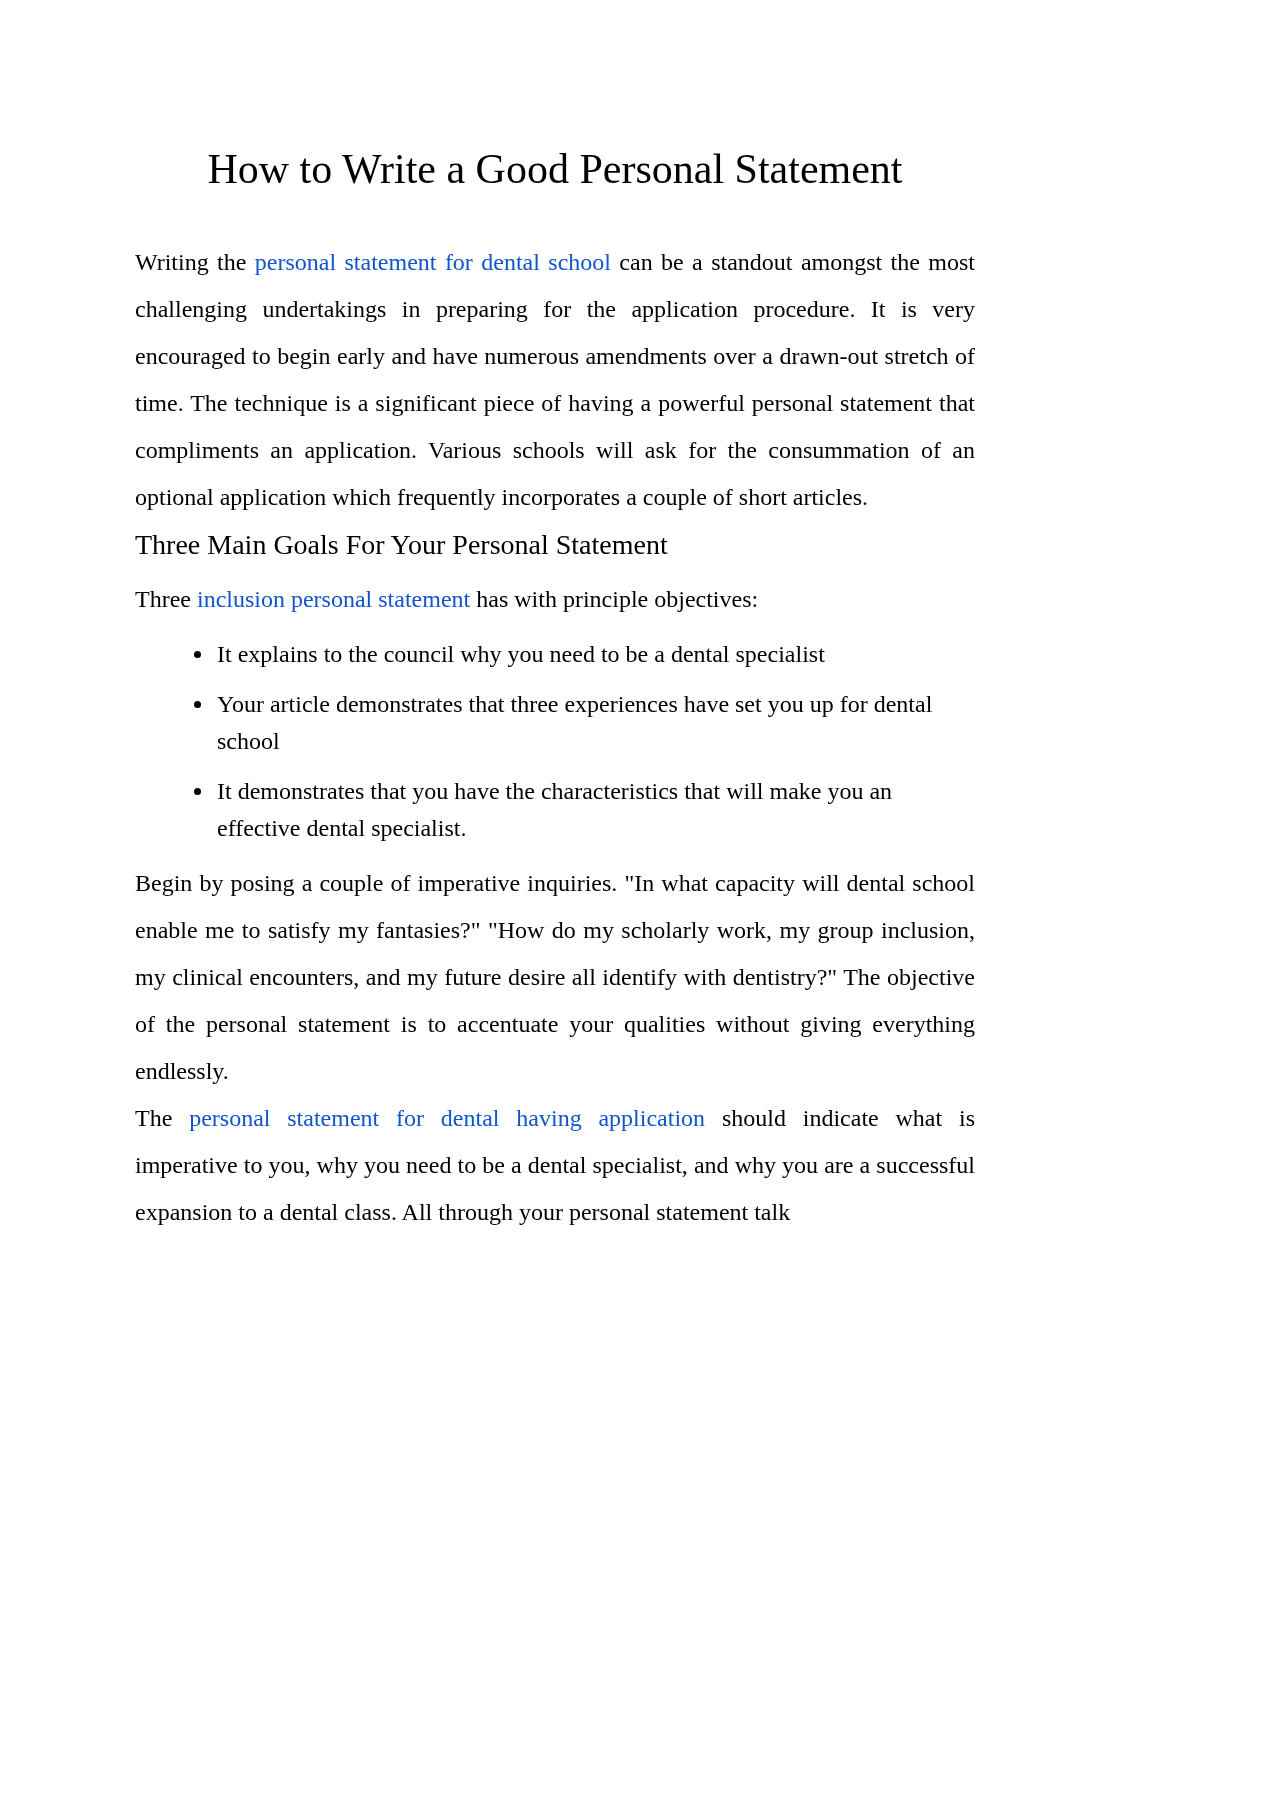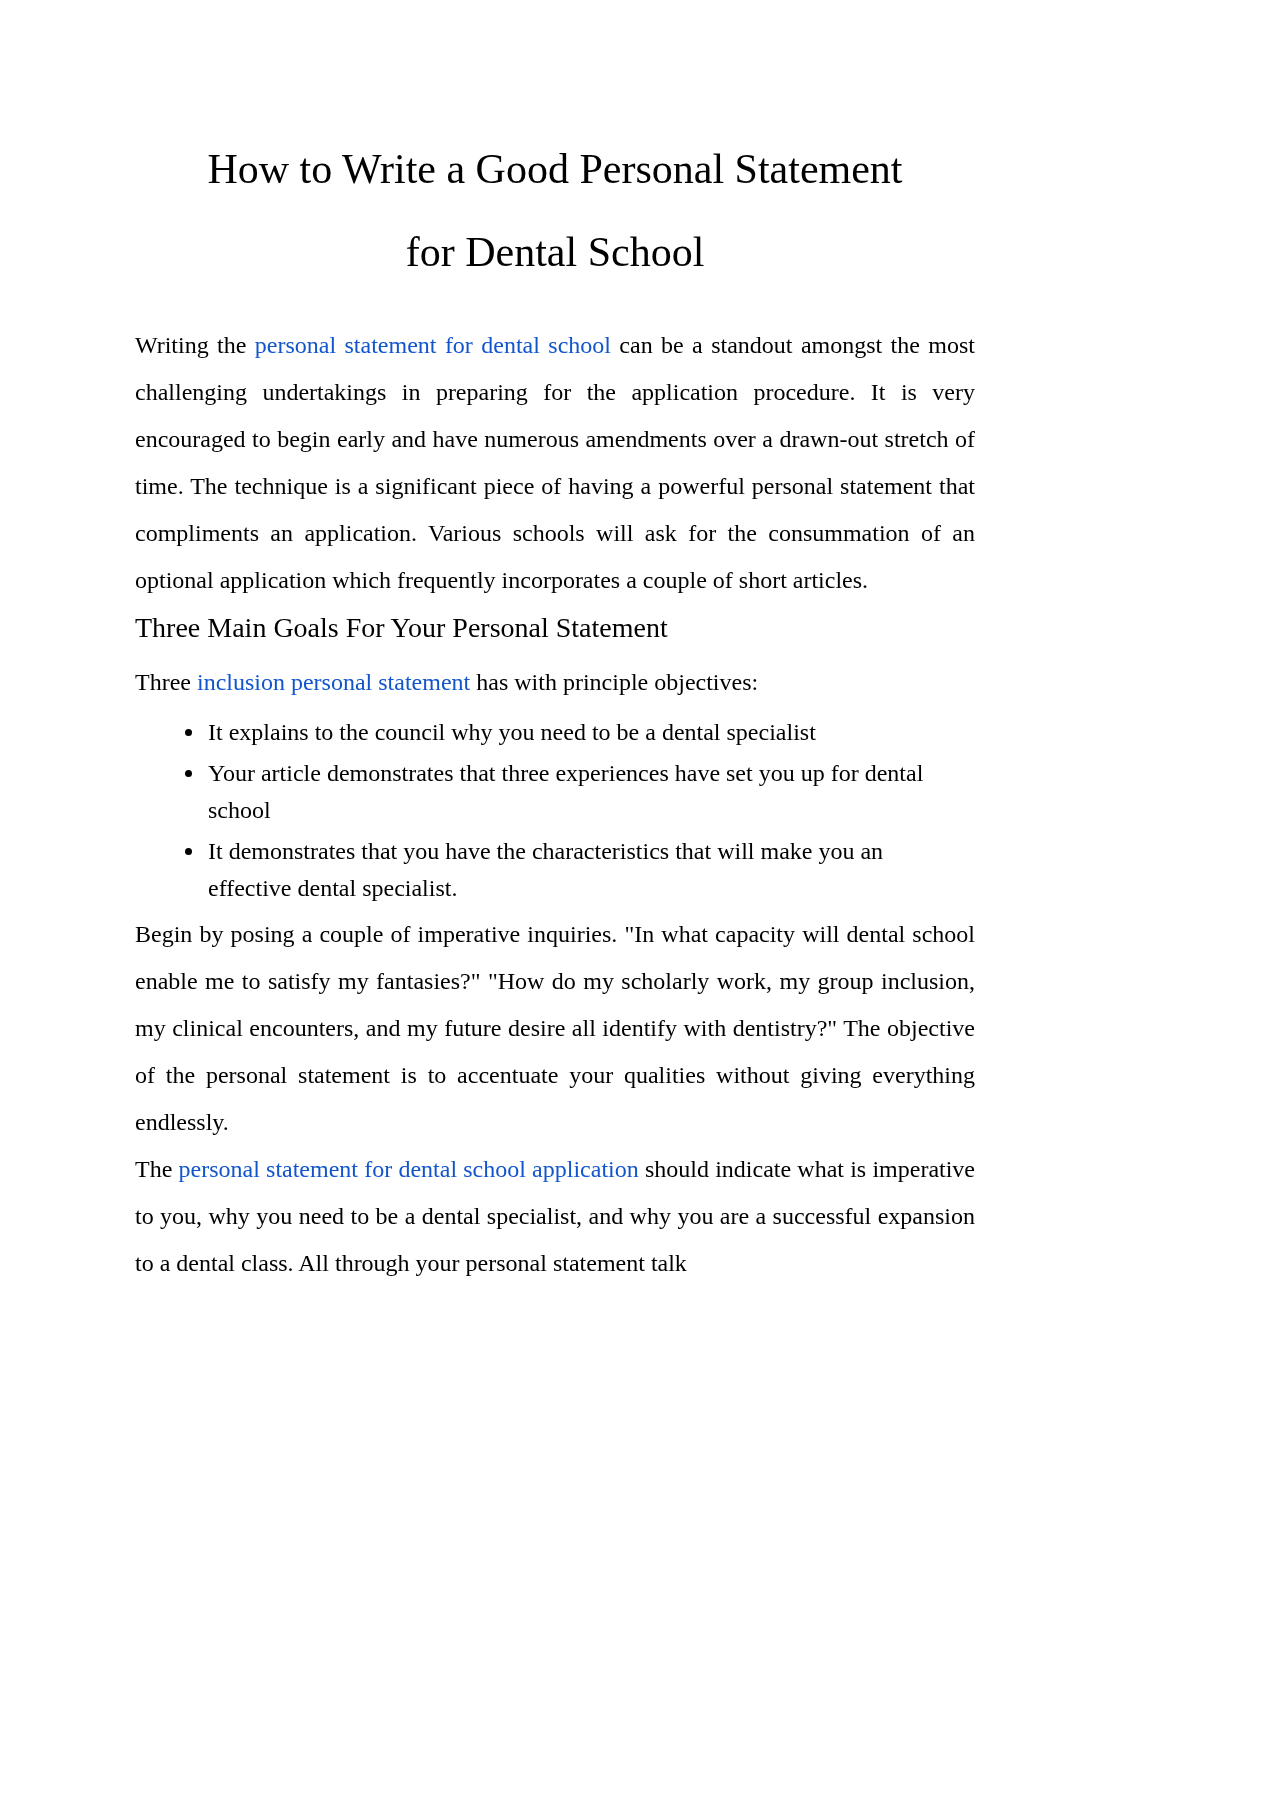--- a/index.html
+++ b/index.html
@@ -51,49 +51,48 @@
     margin: 14px 0 10px 0;
   }
   ul.goal-list {
     margin: 2px 0 2px 0;
     padding-left: 67px;
     list-style: disc;
   }
   ul.goal-list li {
     font-size: 24px;
     line-height: 37px;
-    margin: 4px;
+    margin: 13px;
     padding-left: 2px;
     text-align: left;
   }
   a.doc-link {
     color: #1155cc;
     cursor: pointer;
   }
 </style>
 </head>
 <body>
 
 <div class="doc-page">
 
   <h1 class="doc-title">
       <span class="title-line">How to Write a Good Personal Statement</span>
-      <span class="title-line">for Dental School</span>
     </h1>
 
   <p class="body-text"><span>Writing the </span><a class="doc-link">personal statement for dental school</a><span> can be a standout amongst the most challenging undertakings in preparing for the application procedure. It is very encouraged to begin early and have numerous amendments over a drawn-out stretch of time. The technique is a significant piece of having a powerful personal statement that compliments an application. Various schools will ask for the consummation of an optional application which frequently incorporates a couple of short articles.</span></p>
 
   <p class="section-heading">Three Main Goals For Your Personal Statement</p>
 
   <p class="body-text lead-in"><span>Three </span><a class="doc-link">inclusion personal statement</a><span> has with principle objectives:</span></p>
 
   <ul class="goal-list">
     <li>It explains to the council why you need to be a dental specialist</li>
     <li>Your article demonstrates that three experiences have set you up for dental school</li>
     <li>It demonstrates that you have the characteristics that will make you an effective dental specialist.</li>
   </ul>
 
   <p class="body-text">Begin by posing a couple of imperative inquiries. "In what capacity will dental school enable me to satisfy my fantasies?" "How do my scholarly work, my group inclusion, my clinical encounters, and my future desire all identify with dentistry?" The objective of the personal statement is to accentuate your qualities without giving everything endlessly.</p>
 
 
-  <p class="body-text"><span>The </span><a class="doc-link">personal statement for dental school application</a><span> should indicate what is imperative to you, why you need to be a dental specialist, and why you are a successful expansion to a dental class. All through your personal statement talk</span></p>
+  <p class="body-text"><span>The </span><a class="doc-link">personal statement for dental having application</a><span> should indicate what is imperative to you, why you need to be a dental specialist, and why you are a successful expansion to a dental class. All through your personal statement talk</span></p>
 
 </div>
 
 </body></html>

